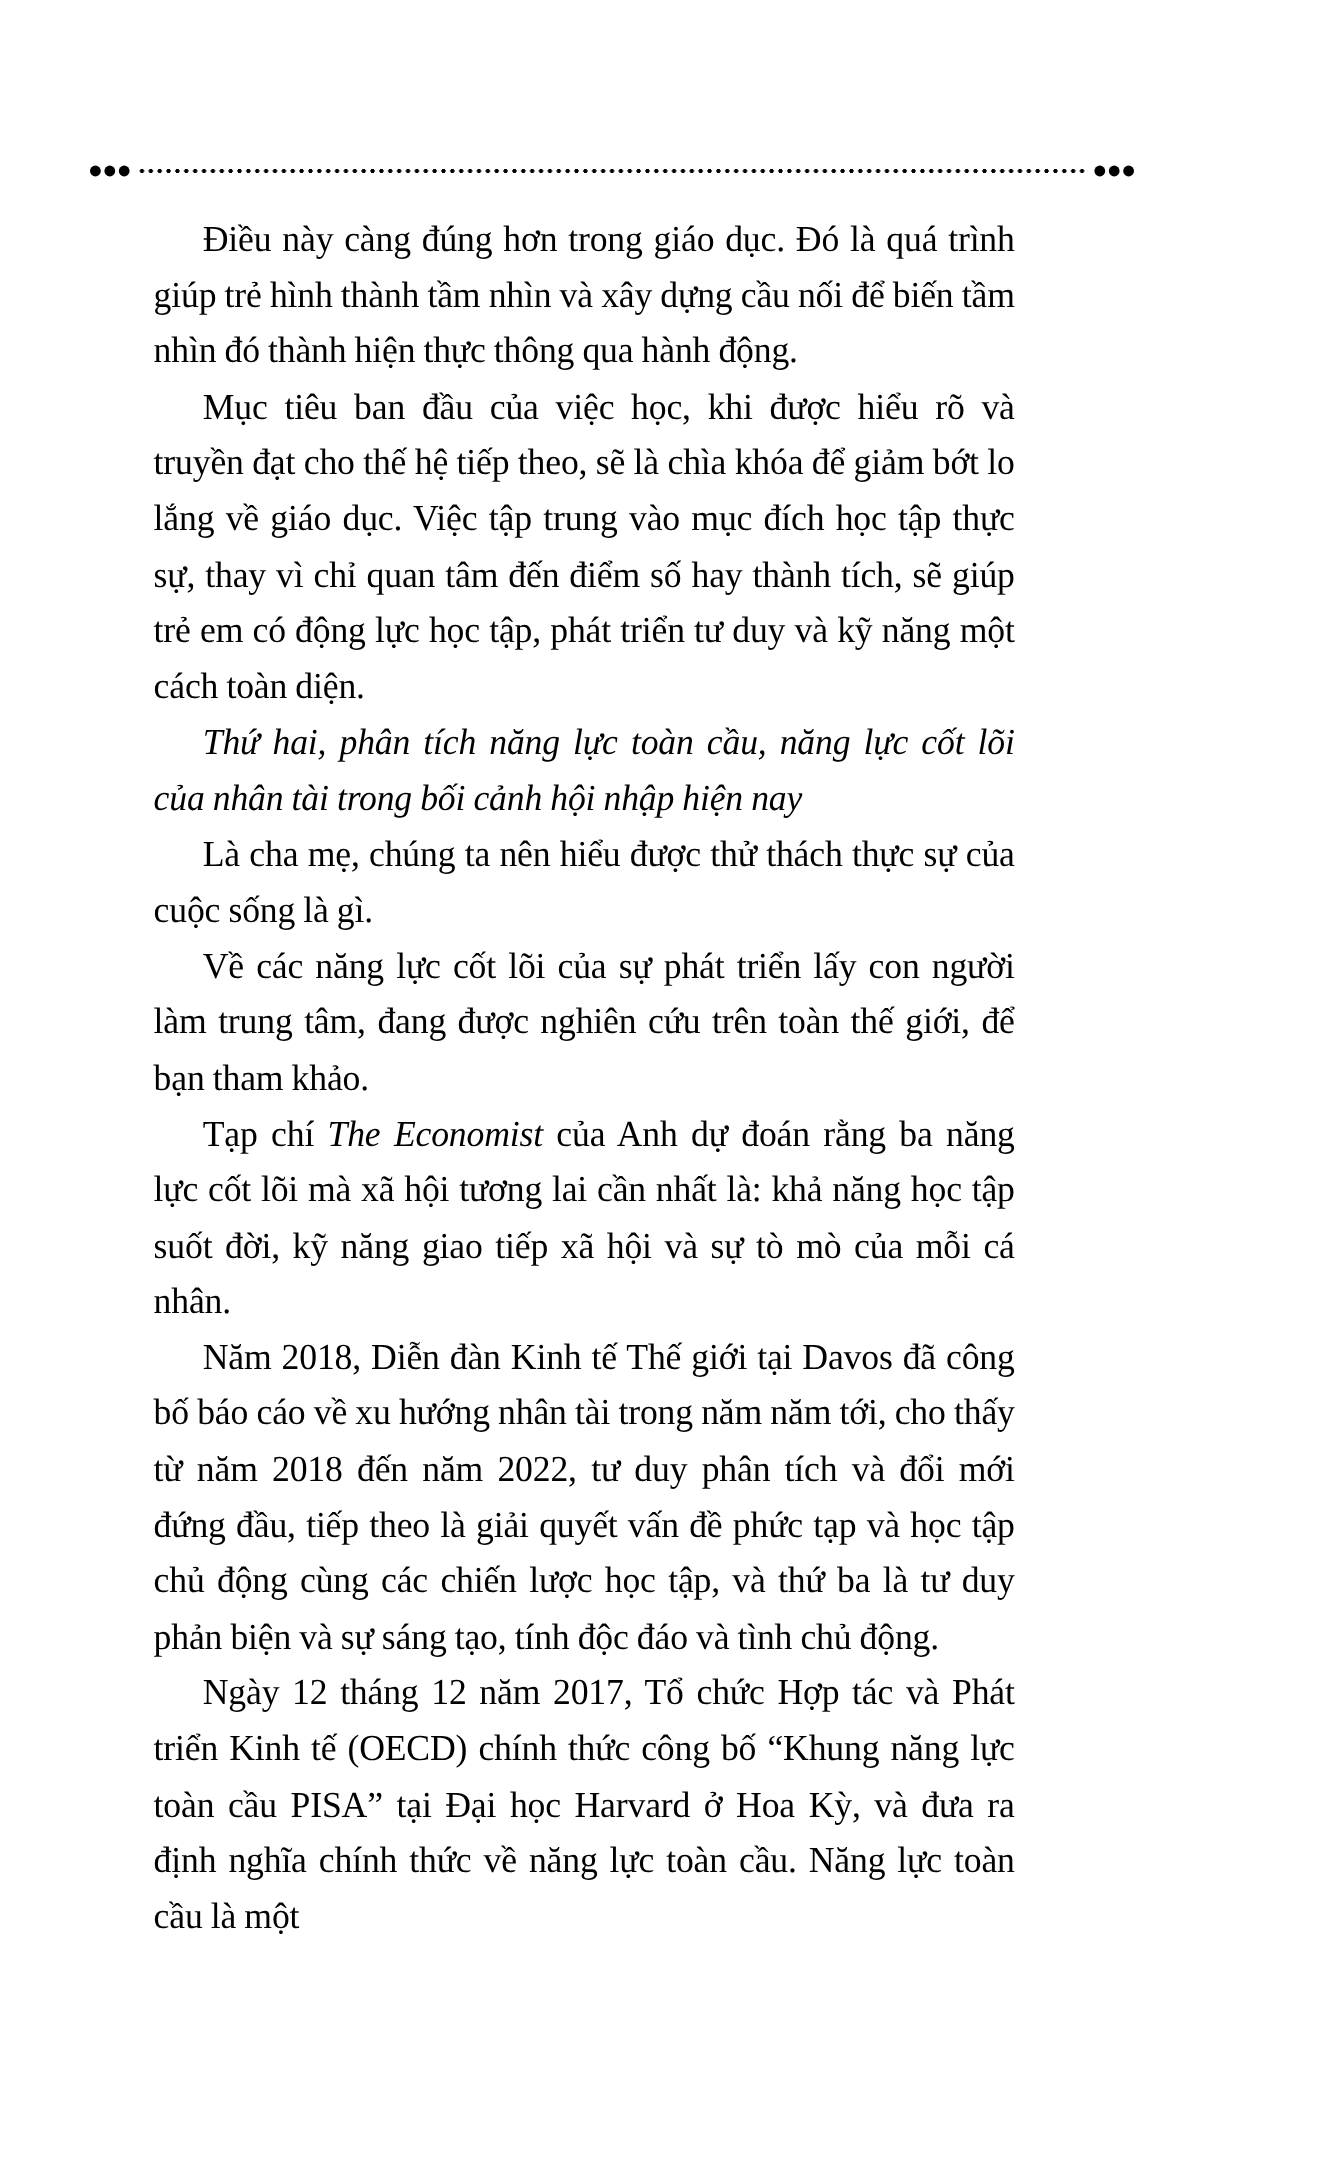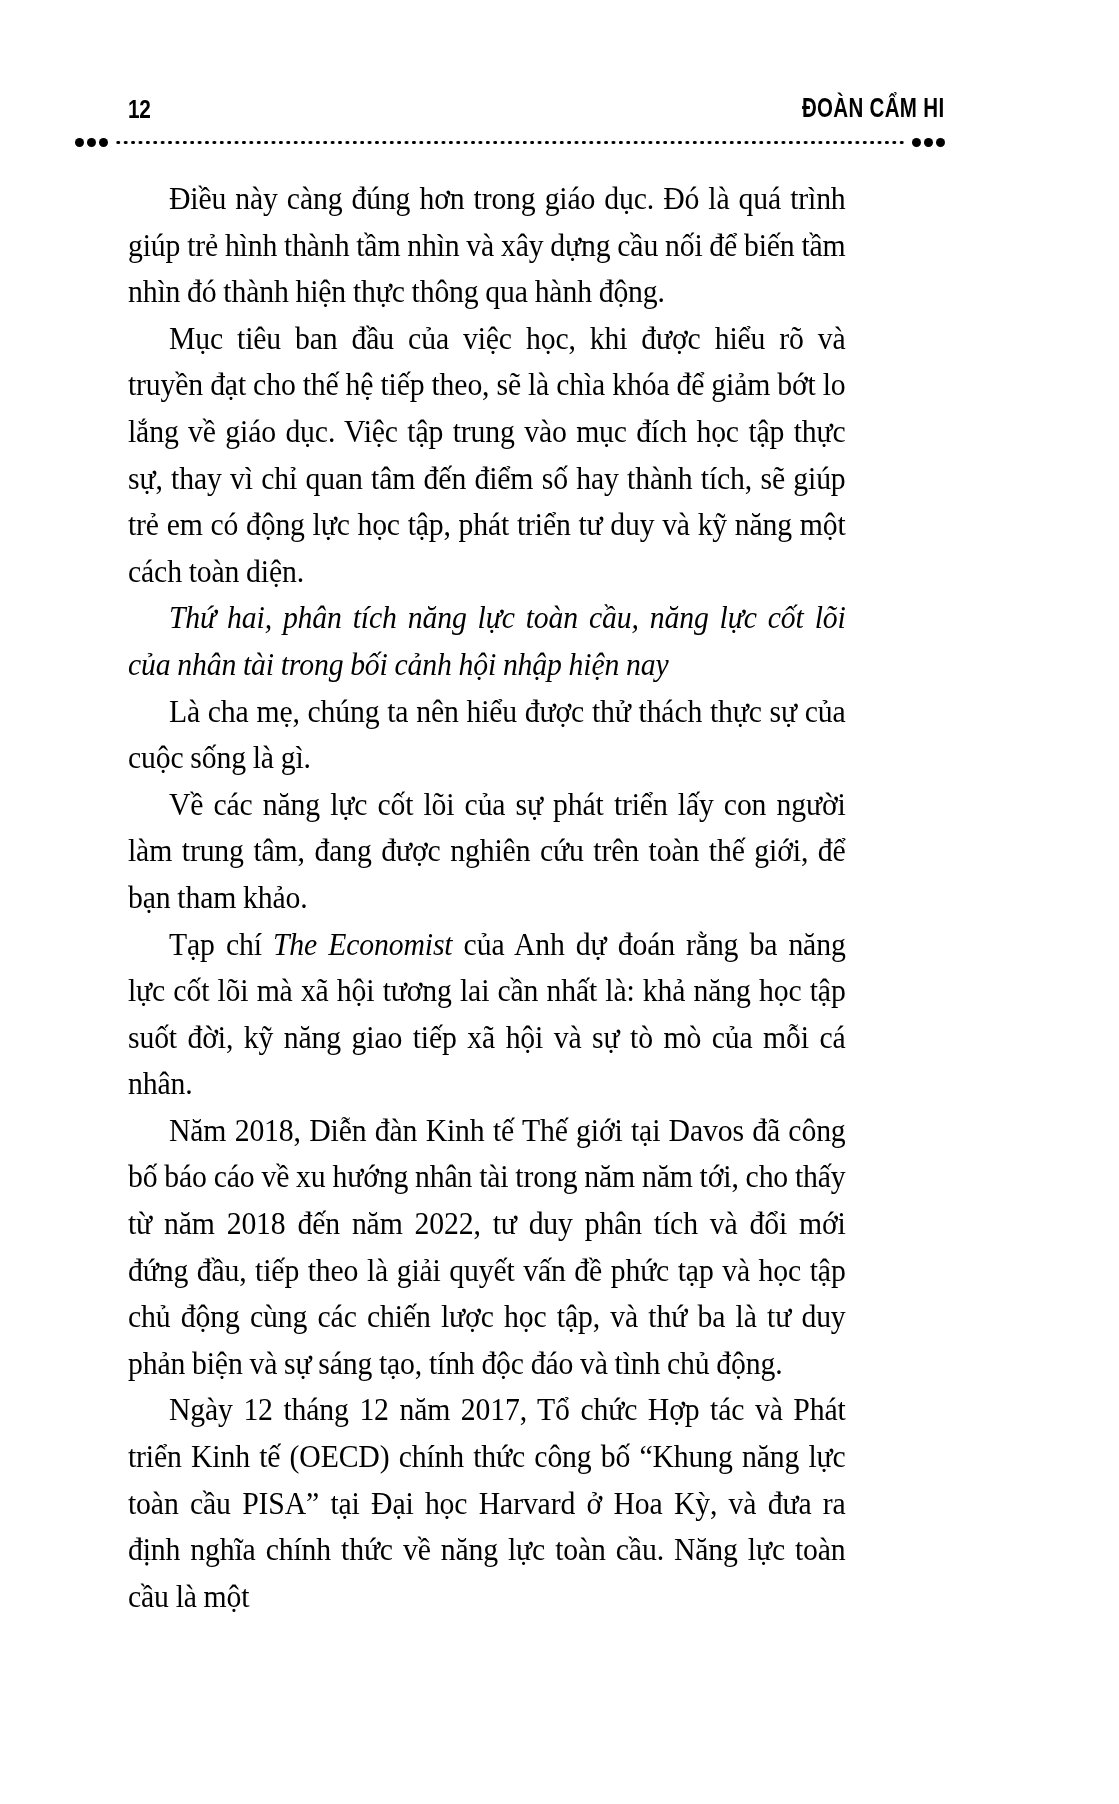--- a/index.html
+++ b/index.html
@@ -122,24 +122,20 @@
     transform: scaleX(0.975);
     transform-origin: left top;
     width: 736px;
   }
 </style>
 </head>
 <body>
 
 <div class="page">
 
-  <div class="running-head">
-    <div class="folio">12</div>
-    <div class="head-title">ĐOÀN CẨM HI</div>
-  </div>
 
   <div class="rule">
     <span class="dot-big"></span>
     <span class="dot-big"></span>
     <span class="dot-big"></span>
     <span class="dots-mid"></span>
     <span class="dot-big last"></span>
     <span class="dot-big last"></span>
     <span class="dot-big last"></span>
   </div>

